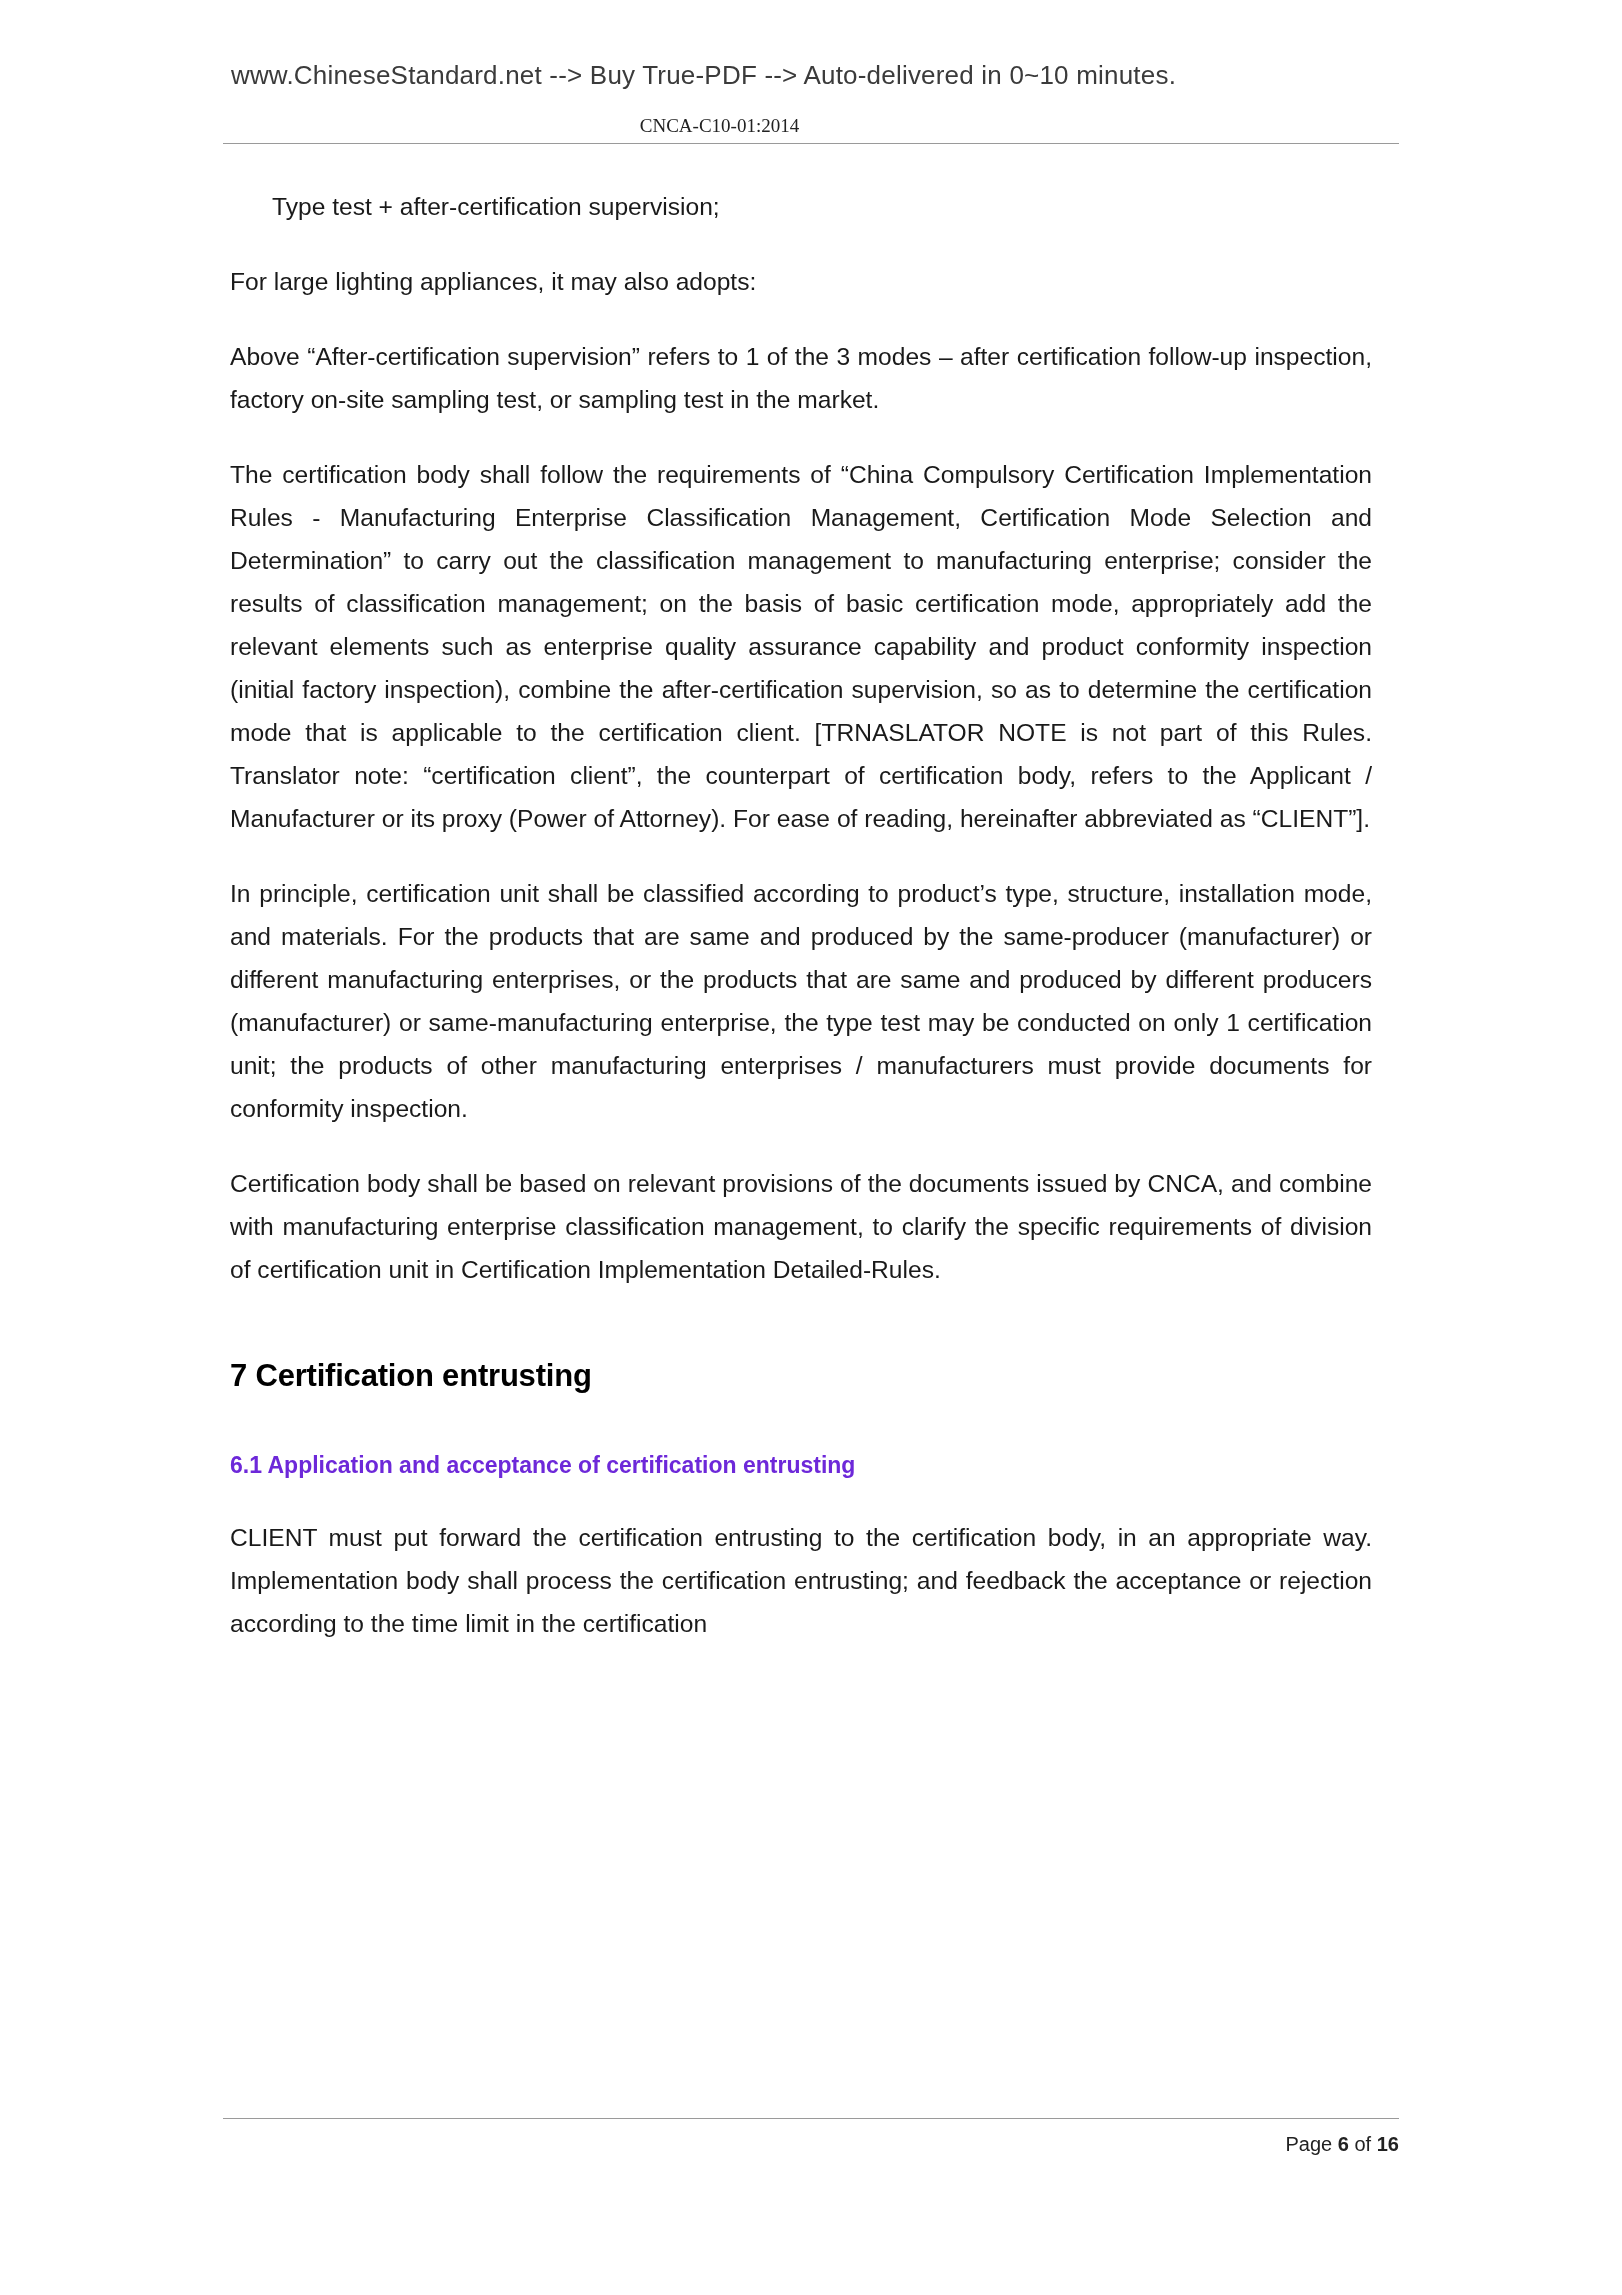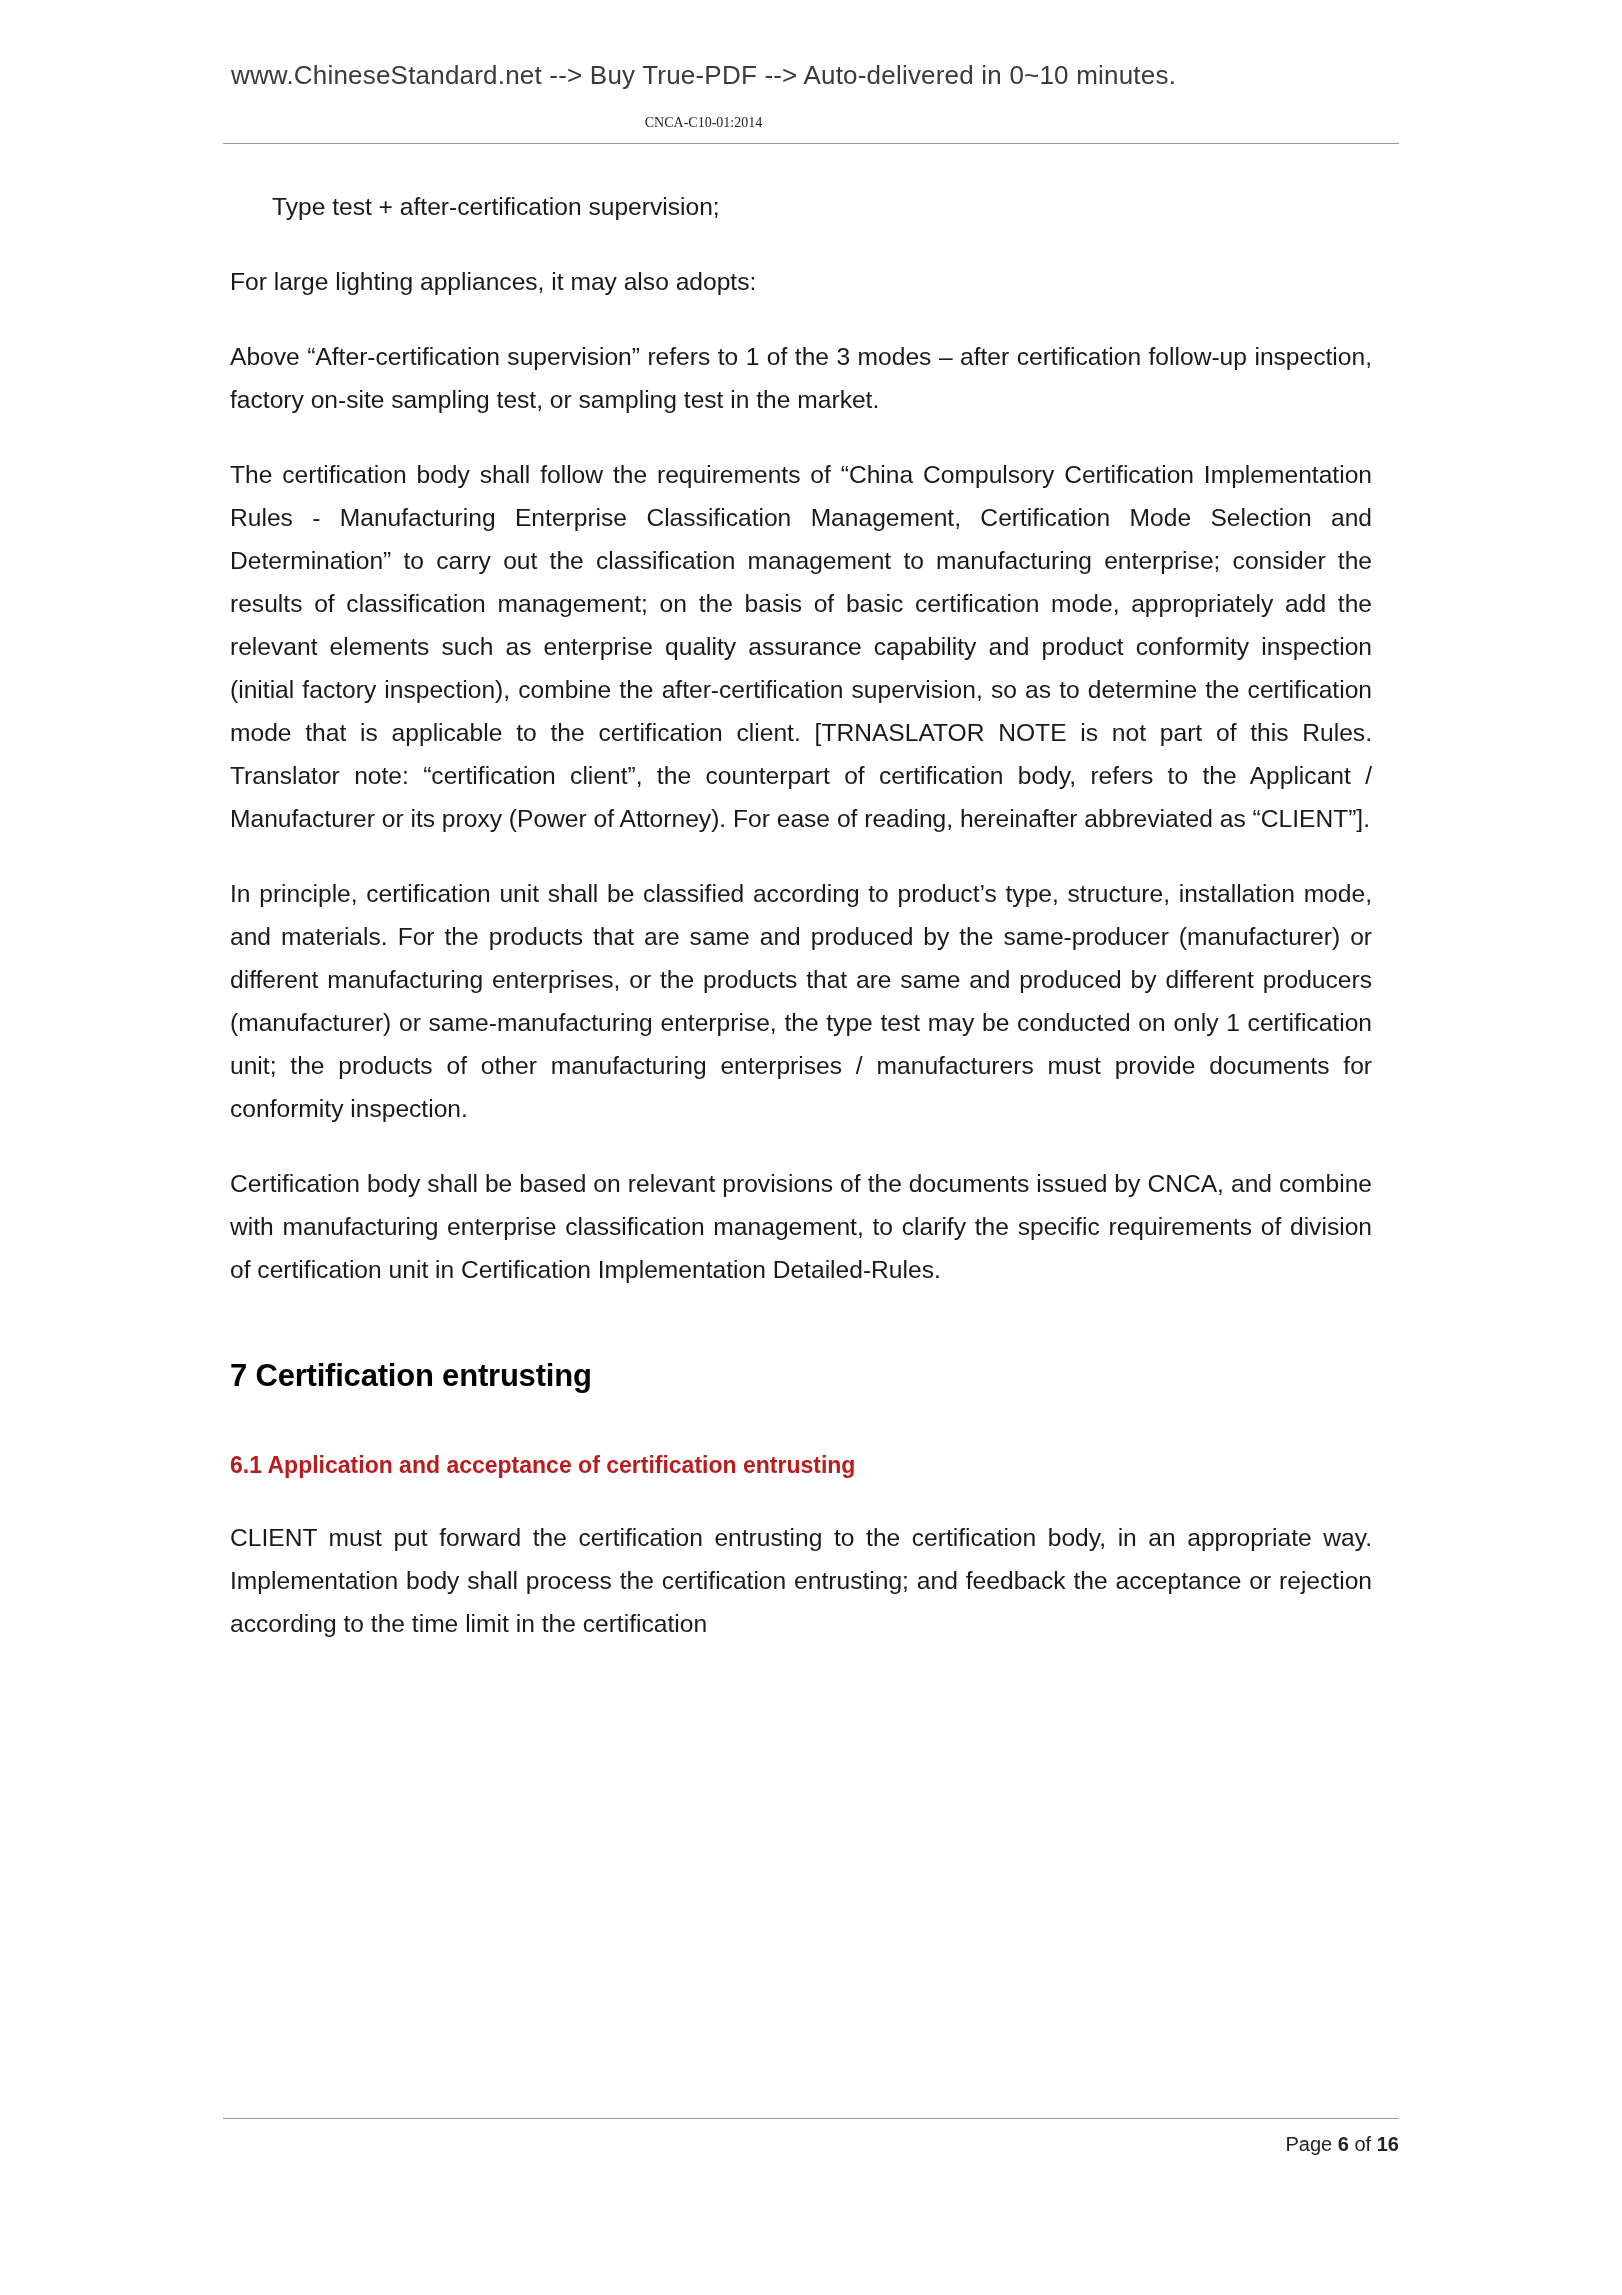--- a/index.html
+++ b/index.html
@@ -23,25 +23,25 @@
     width: 100%;
     text-align: center;
     font-size: 26px;
     color: #3b3b3b;
     letter-spacing: 0.2px;
     white-space: nowrap;
   }
   .header-code {
     position: absolute;
     top: 115px;
-    left: 0;
+    left: 16px;
     width: 100%;
     text-align: center;
     font-family: "Liberation Serif", serif;
-    font-size: 14px;
+    font-size: 19px;
     color: #222222;
   }
   .header-rule {
     position: absolute;
     top: 143px;
     left: 223px;
     width: 1176px;
     height: 0.8px;
     background: #9a9a9a;
   }
@@ -72,21 +72,21 @@
     line-height: 40px;
     font-weight: bold;
     color: #000000;
     letter-spacing: -0.2px;
   }
   h3.subsection {
     margin: 52px 0 33px 0;
     font-size: 23px;
     line-height: 35px;
     font-weight: bold;
-    color: #b91c1c;
+    color: #6d28d9;
   }
   .footer-rule {
     position: absolute;
     top: 2118px;
     left: 223px;
     width: 1176px;
     height: 0.8px;
     background: #9a9a9a;
   }
   .footer {

